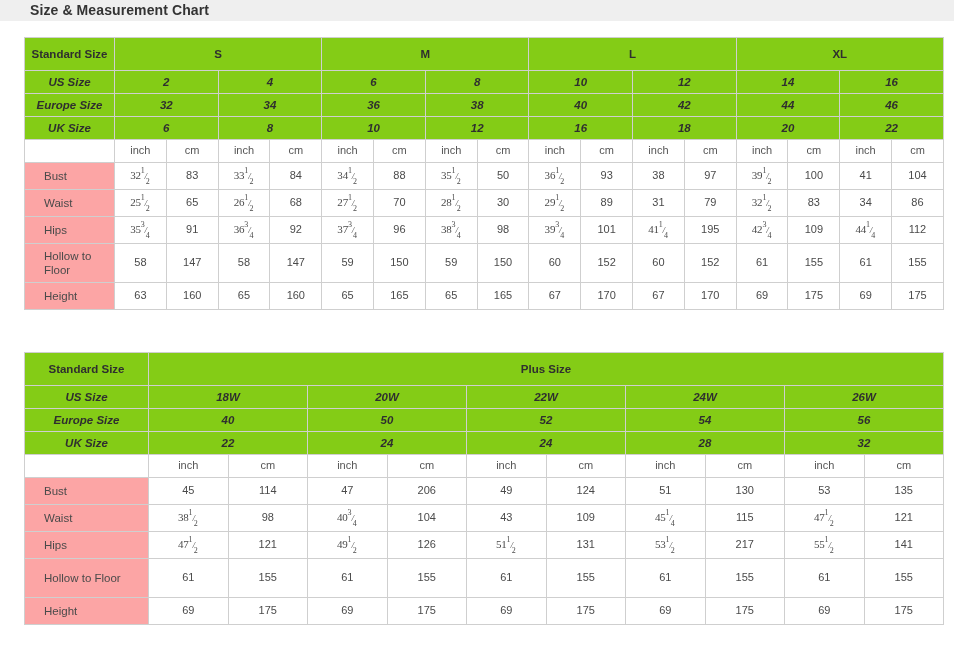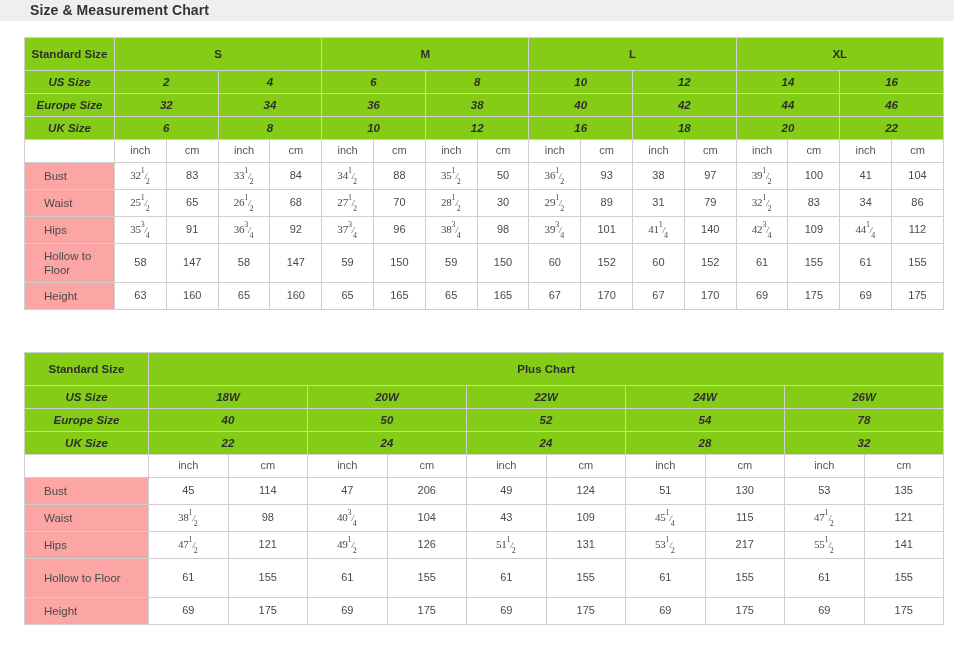--- a/index.html
+++ b/index.html
@@ -248,21 +248,21 @@
             <td>91</td>
             <td><span class="frac">36<span class="num">3</span><span class="sl">/</span><span class="den">4</span></span></td>
             <td>92</td>
             <td><span class="frac">37<span class="num">3</span><span class="sl">/</span><span class="den">4</span></span></td>
             <td>96</td>
             <td><span class="frac">38<span class="num">3</span><span class="sl">/</span><span class="den">4</span></span></td>
             <td>98</td>
             <td><span class="frac">39<span class="num">3</span><span class="sl">/</span><span class="den">4</span></span></td>
             <td>101</td>
             <td><span class="frac">41<span class="num">1</span><span class="sl">/</span><span class="den">4</span></span></td>
-            <td>140</td>
+            <td>195</td>
             <td><span class="frac">42<span class="num">3</span><span class="sl">/</span><span class="den">4</span></span></td>
             <td>109</td>
             <td><span class="frac">44<span class="num">1</span><span class="sl">/</span><span class="den">4</span></span></td>
             <td>112</td>
           </tr>
           <tr class="r-tall">
             <td class="rowlabel">Hollow to Floor</td>
             <td>58</td>
             <td>147</td>
             <td>58</td>
@@ -307,37 +307,37 @@
 
   <div class="chart-wrap">
     <table class="size-chart plus-chart" id="t2">
       <colgroup>
         <col style="width:124px">
         <col span="10" style="width:79.5px">
       </colgroup>
       <tbody>
           <tr class="r-group">
             <td class="h">Standard Size</td>
-            <td class="h" colspan="10">Plus Chart</td>
+            <td class="h" colspan="10">Plus Size</td>
           </tr>
           <tr class="r-size">
             <td class="h">US Size</td>
             <td class="h" colspan="2">18W</td>
             <td class="h" colspan="2">20W</td>
             <td class="h" colspan="2">22W</td>
             <td class="h" colspan="2">24W</td>
             <td class="h" colspan="2">26W</td>
           </tr>
           <tr class="r-size">
             <td class="h">Europe Size</td>
             <td class="h" colspan="2">40</td>
             <td class="h" colspan="2">50</td>
             <td class="h" colspan="2">52</td>
             <td class="h" colspan="2">54</td>
-            <td class="h" colspan="2">78</td>
+            <td class="h" colspan="2">56</td>
           </tr>
           <tr class="r-size">
             <td class="h">UK Size</td>
             <td class="h" colspan="2">22</td>
             <td class="h" colspan="2">24</td>
             <td class="h" colspan="2">24</td>
             <td class="h" colspan="2">28</td>
             <td class="h" colspan="2">32</td>
           </tr>
           <tr class="r-unit">

